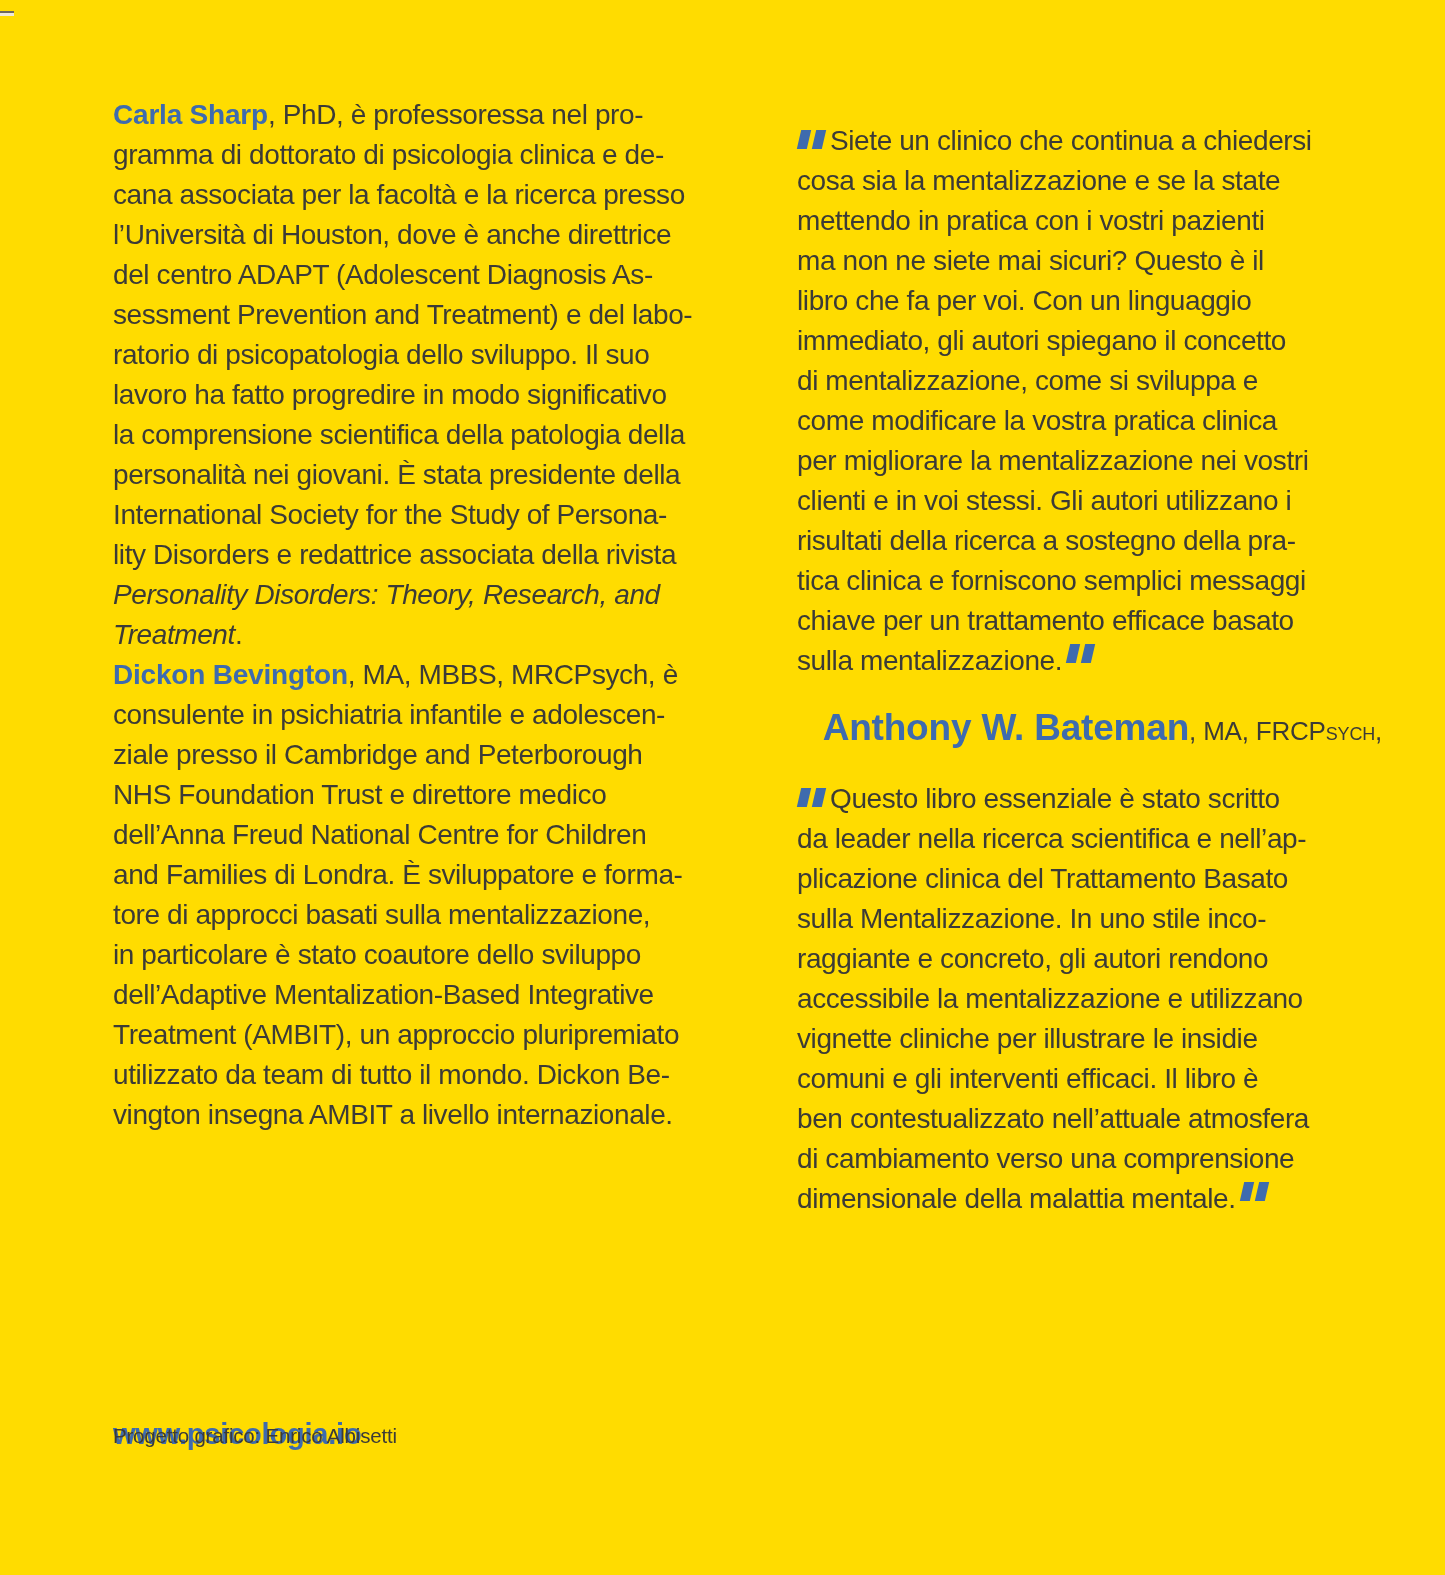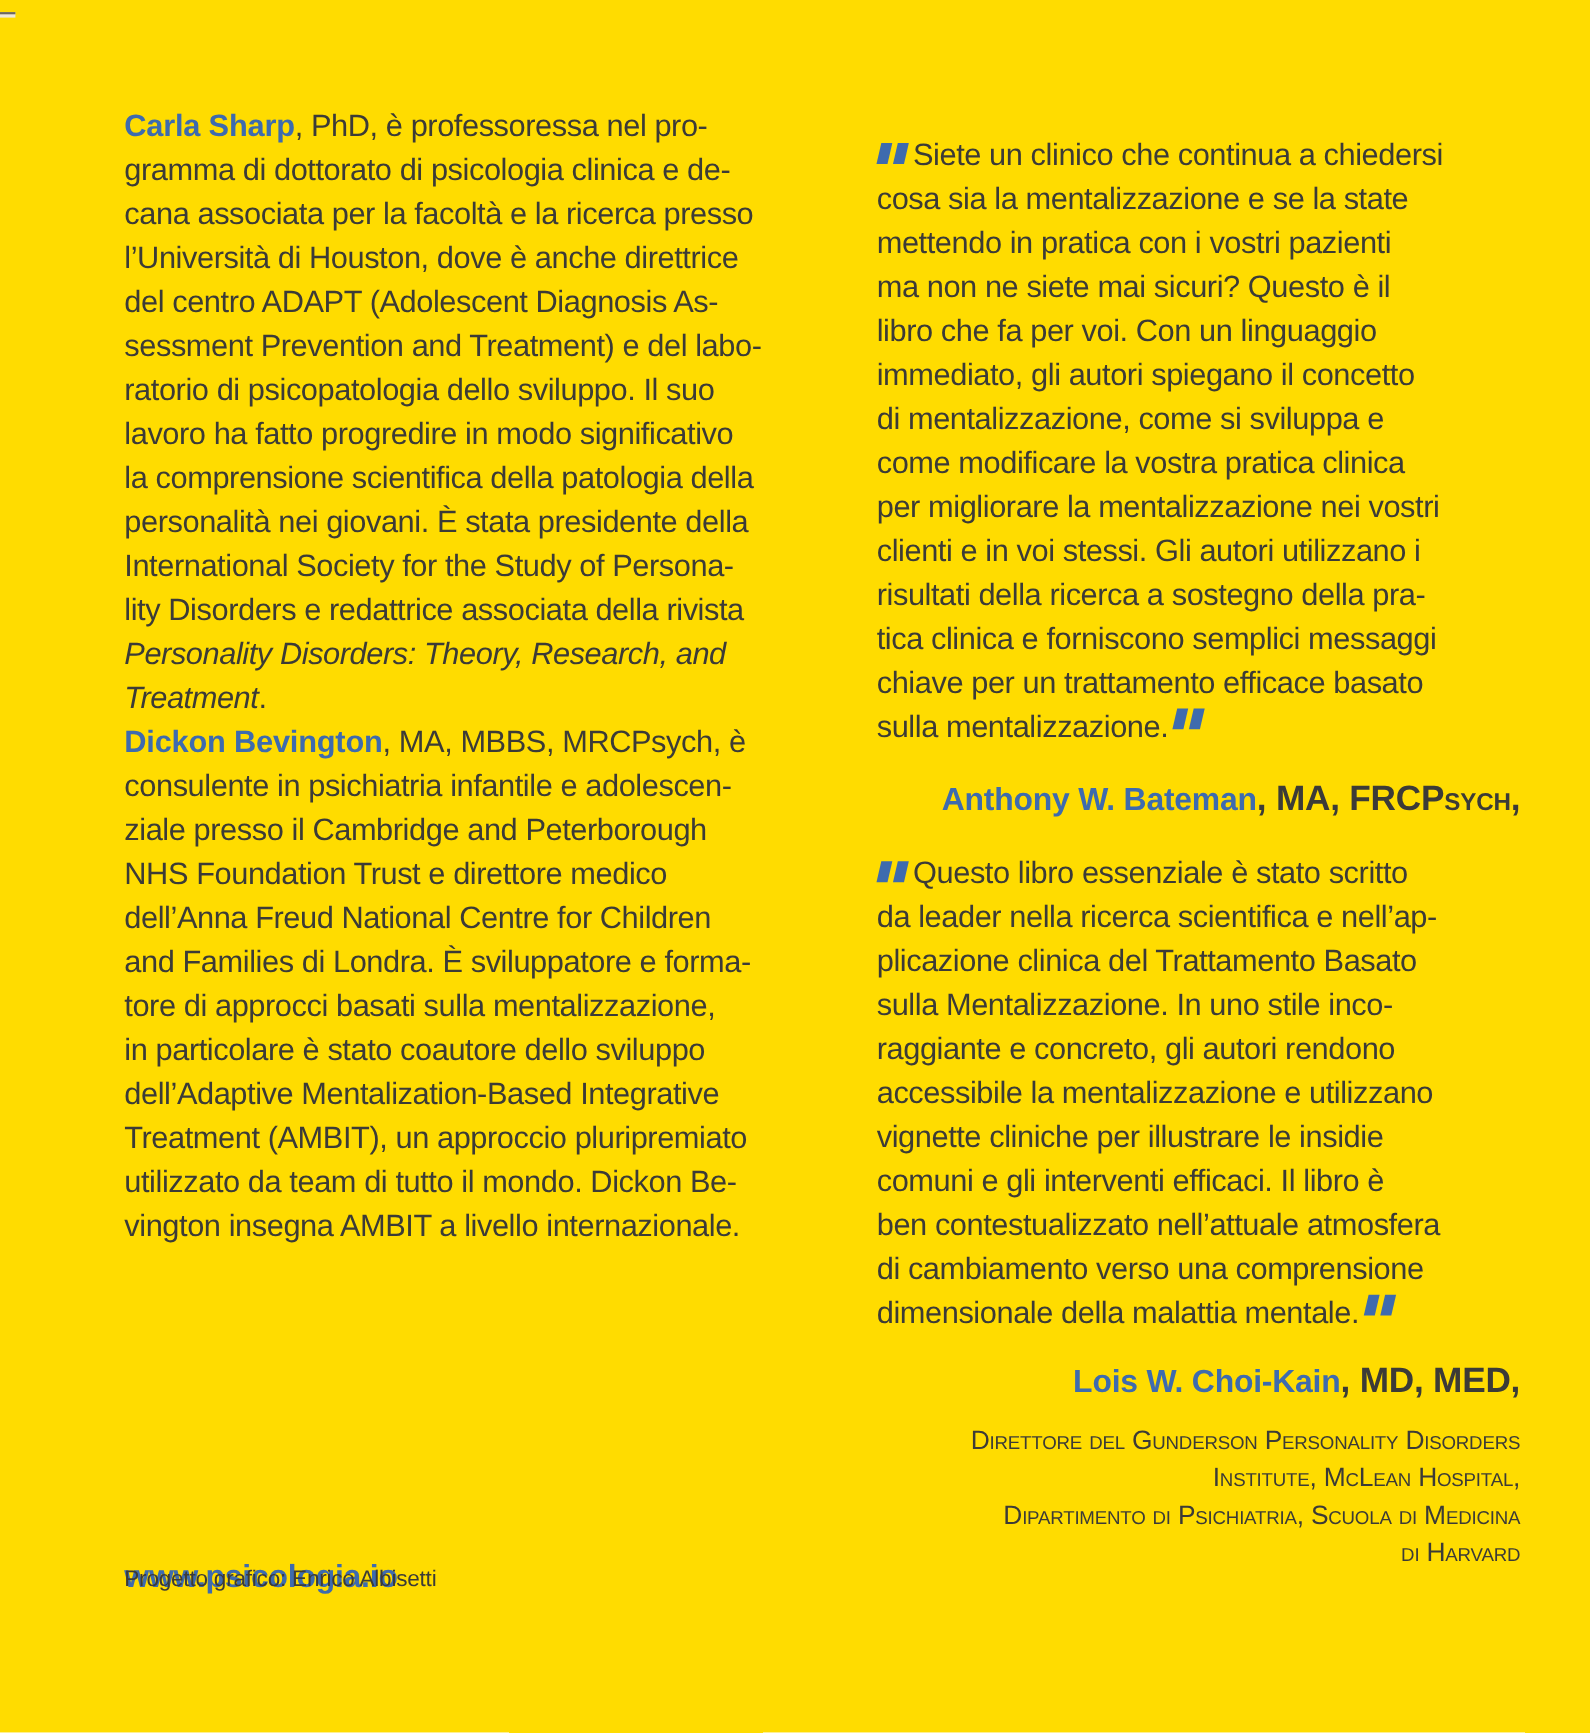--- a/index.html
+++ b/index.html
@@ -50,22 +50,22 @@
     transform:skewX(-13deg);
   }
   .qmark i:nth-child(1){left:2px;}
   .qmark i:nth-child(2){left:17px;}
   .qmark.open{vertical-align:1px;margin-right:2px;}
   .qmark.close{vertical-align:7px;margin-left:4px;}
 
   .attribution{text-align:right;}
   .attribution.bateman{margin-top:26px;}
   .attribution.choi{margin-top:22px;}
-  .attr-name{font-size:29px;font-weight:700;color:var(--blue);letter-spacing:-0.2px;}
-  .attr-titles{font-size:32px;font-variant:small-caps;color:var(--ink);letter-spacing:-0.2px;font-weight:bold;}
+  .attr-name{font-size:37px;font-weight:700;color:var(--blue);letter-spacing:-0.2px;}
+  .attr-titles{font-size:26px;font-variant:small-caps;color:var(--ink);letter-spacing:-0.2px;}
   .attr-affil{
     font-size:24px;line-height:34px;
     font-variant:small-caps;
     white-space:pre-line;
     letter-spacing:-0.2px;
     margin-top:8px;
   }
   .attribution.choi .attr-affil{margin-top:20px;}
 
   .site{
@@ -140,25 +140,18 @@
 plicazione clinica del Trattamento Basato
 sulla Mentalizzazione. In uno stile inco-
 raggiante e concreto, gli autori rendono
 accessibile la mentalizzazione e utilizzano
 vignette cliniche per illustrare le insidie
 comuni e gli interventi efficaci. Il libro è
 ben contestualizzato nell’attuale atmosfera
 di cambiamento verso una comprensione
 dimensionale della malattia mentale.</span><span class="qmark close"><i></i><i></i></span></p>
 
-    <div class="attribution choi">
-      <div class="attr-name-line"><span class="attr-name">Lois W. Choi-Kain</span><span class="attr-titles">, MD, MED,</span></div>
-      <div class="attr-affil">Direttore del Gunderson Personality Disorders
-Institute, McLean Hospital,
-Dipartimento di Psichiatria, Scuola di Medicina
-di Harvard</div>
-    </div>
   </div>
 
   <div class="site">www.psicologia.io</div>
   <div class="credit">Progetto grafico: Enrico Albisetti</div>
 
 </div>
 
 </body></html>

